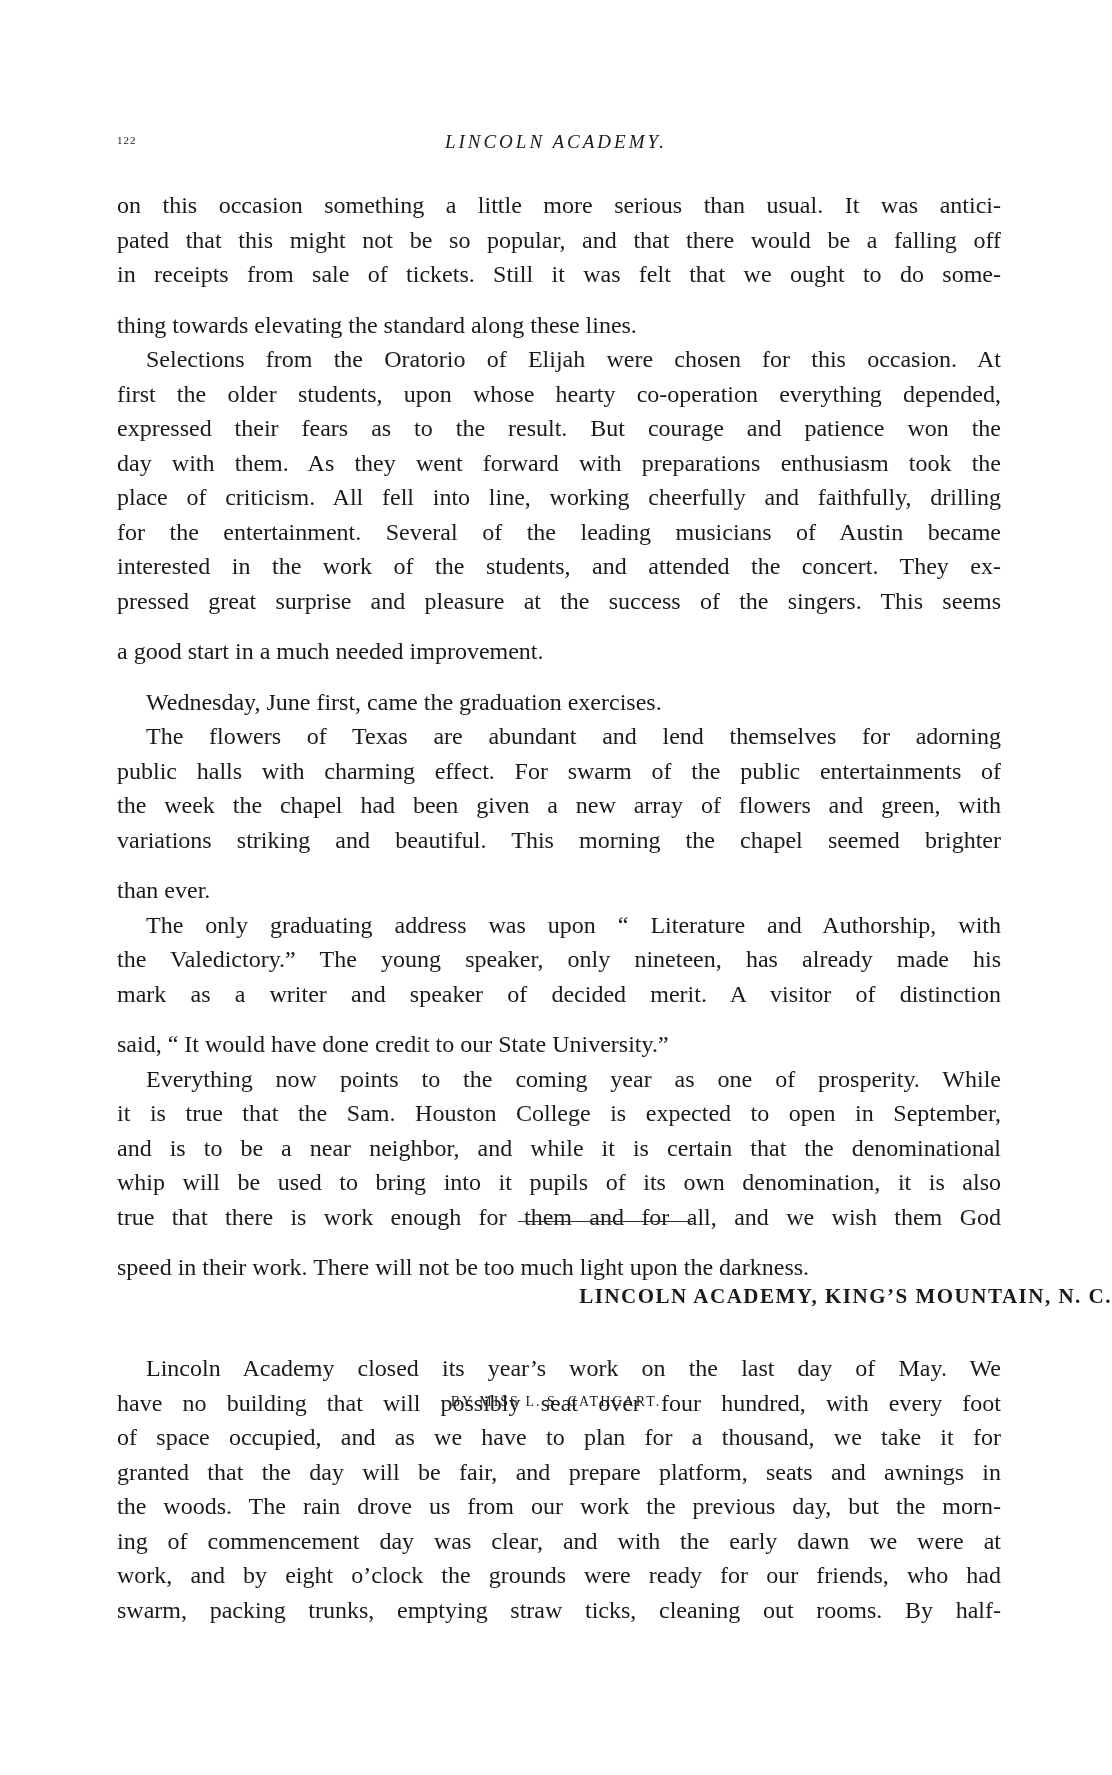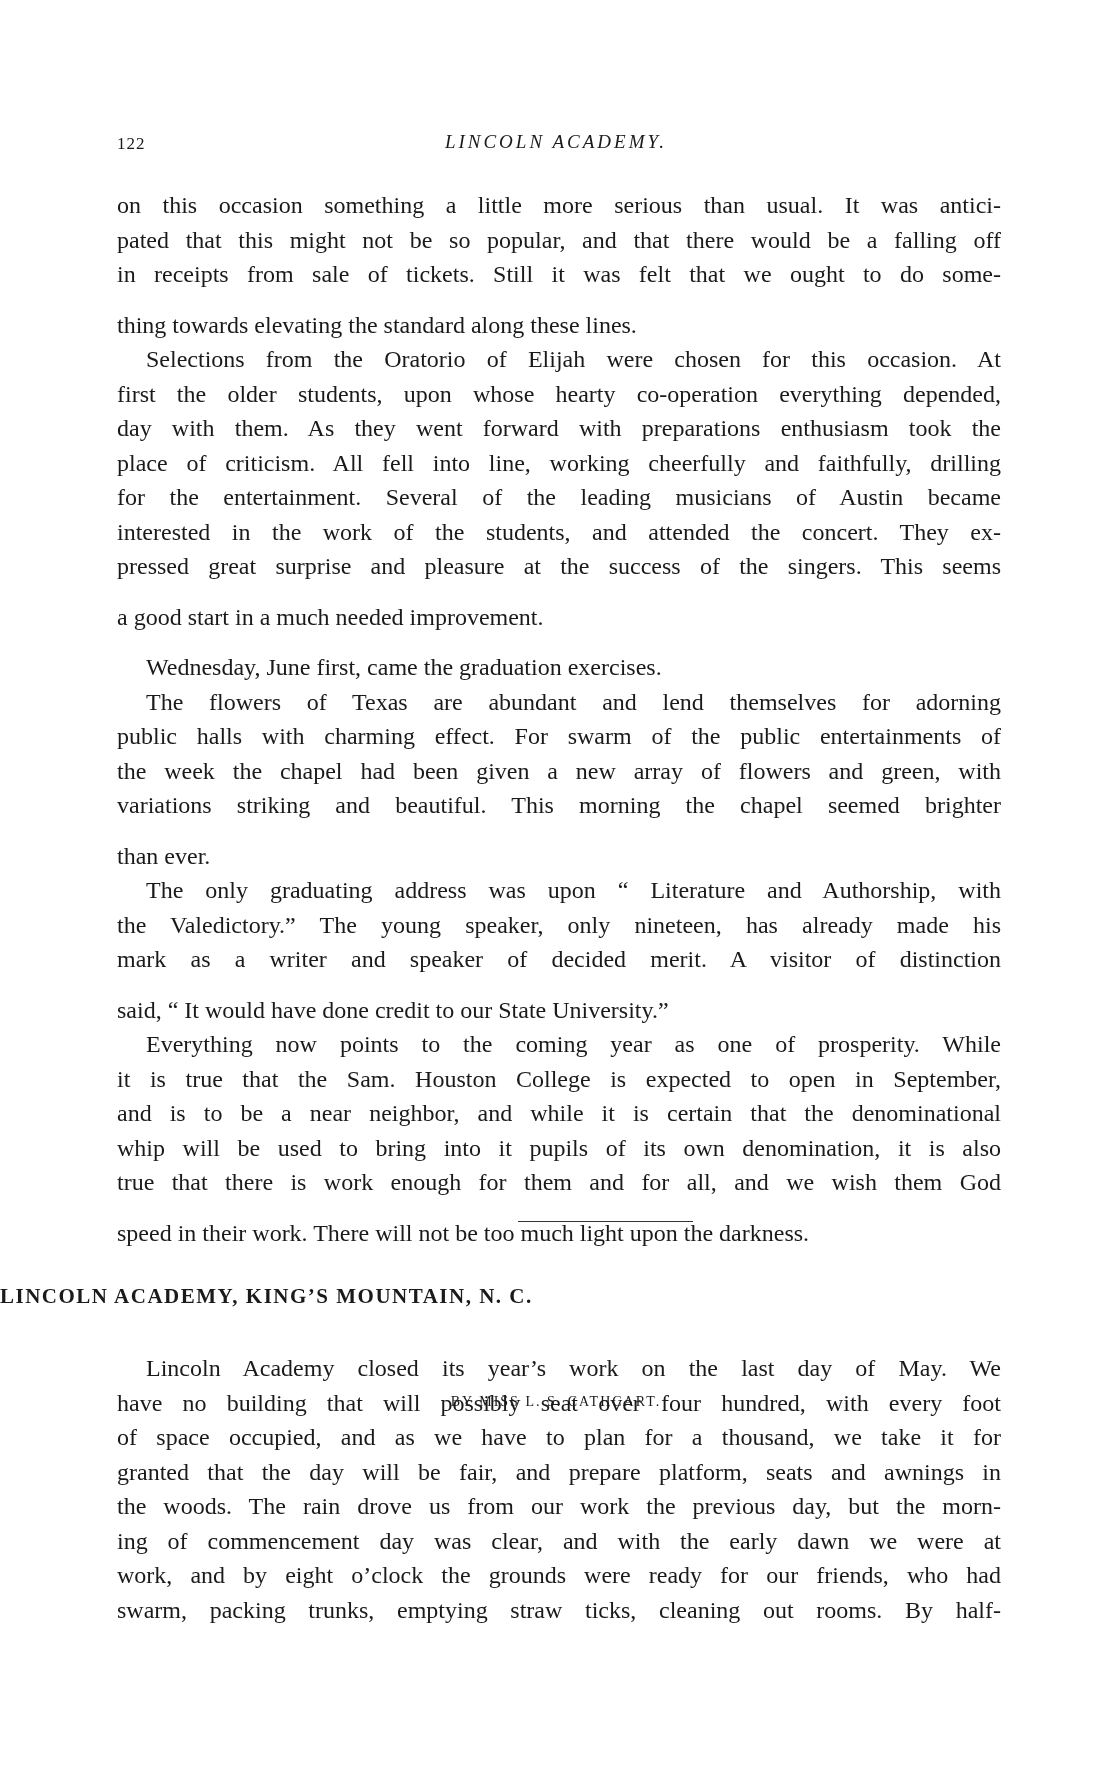--- a/index.html
+++ b/index.html
@@ -1,48 +1,49 @@
 <!DOCTYPE html>
 <html><head>
 <meta charset="utf-8">
 <style>
   html, body { margin: 0; padding: 0; background: #ffffff; }
   body { width: 1112px; height: 1775px; position: relative; overflow: hidden;
          font-family: "Liberation Serif", "DejaVu Serif", serif; color: #1a1a1a; }
-  .page-num { position: absolute; left: 117px; top: 134px; font-size: 17px; letter-spacing: 1px; }
+  .page-num { position: absolute; left: 117px; top: 134px; font-size: 11px; letter-spacing: 1px; }
   .running-head { position: absolute; left: 0; width: 1112px; top: 131px; text-align: center;
                   font-style: italic; font-size: 19px; letter-spacing: 3px; }
   .col { position: absolute; left: 117px; width: 884px; }
   .line { height: 34.5px; line-height: 34.5px; font-size: 24px; white-space: nowrap;
           text-align: justify; text-align-last: justify; }
   .line.last { text-align-last: left; margin-top: 16px; }
   .line.indent { padding-left: 29px; }
   #sec1 { top: 188px; }
   .rule { position: absolute; left: 518px; width: 175px; top: 1221px; height: 0;
           border-top: 1px solid #333; }
-  .heading { position: absolute; left: 0; width: 1112px; top: 1284px; text-align: left;
+  .heading { position: absolute; left: 0; width: 1112px; top: 1284px; text-align: right;
              font-family: "Liberation Serif", "DejaVu Serif", serif; font-weight: bold;
              font-size: 21px; letter-spacing: 1.5px; }
   .byline { position: absolute; left: 0; width: 1112px; top: 1394px; text-align: center;
             font-size: 14px; letter-spacing: 2px; }
   #sec2 { top: 1351px; }
 </style>
 </head>
 <body>
 
 <div class="page-num">122</div>
 <div class="running-head">LINCOLN ACADEMY.</div>
 
 <div class="col" id="sec1">
     <div class="line">on this occasion something a little more serious than usual. It was antici-</div>
     <div class="line">pated that this might not be so popular, and that there would be a falling off</div>
     <div class="line">in receipts from sale of tickets. Still it was felt that we ought to do some-</div>
     <div class="line last">thing towards elevating the standard along these lines.</div>
     <div class="line indent">Selections from the Oratorio of Elijah were chosen for this occasion. At</div>
     <div class="line">first the older students, upon whose hearty co-operation everything depended,</div>
+    <div class="line">expressed their fears as to the result. But courage and patience won the</div>
     <div class="line">day with them. As they went forward with preparations enthusiasm took the</div>
     <div class="line">place of criticism. All fell into line, working cheerfully and faithfully, drilling</div>
     <div class="line">for the entertainment. Several of the leading musicians of Austin became</div>
     <div class="line">interested in the work of the students, and attended the concert. They ex-</div>
     <div class="line">pressed great surprise and pleasure at the success of the singers. This seems</div>
     <div class="line last">a good start in a much needed improvement.</div>
     <div class="line indent last">Wednesday, June first, came the graduation exercises.</div>
     <div class="line indent">The flowers of Texas are abundant and lend themselves for adorning</div>
     <div class="line">public halls with charming effect. For swarm of the public entertainments of</div>
     <div class="line">the week the chapel had been given a new array of flowers and green, with</div>

